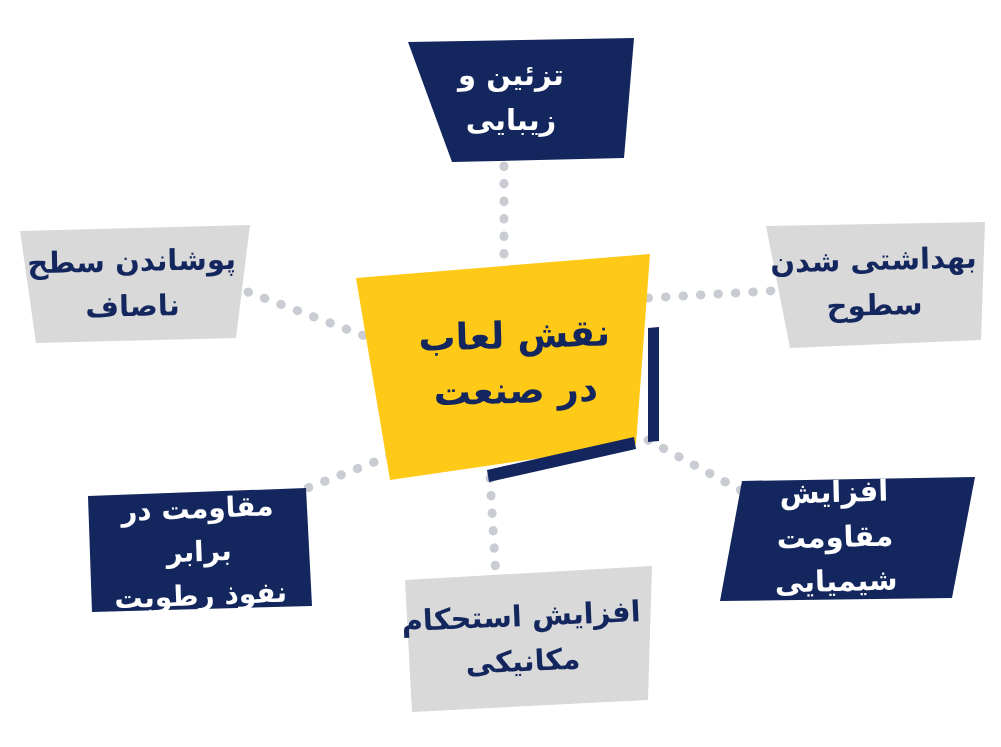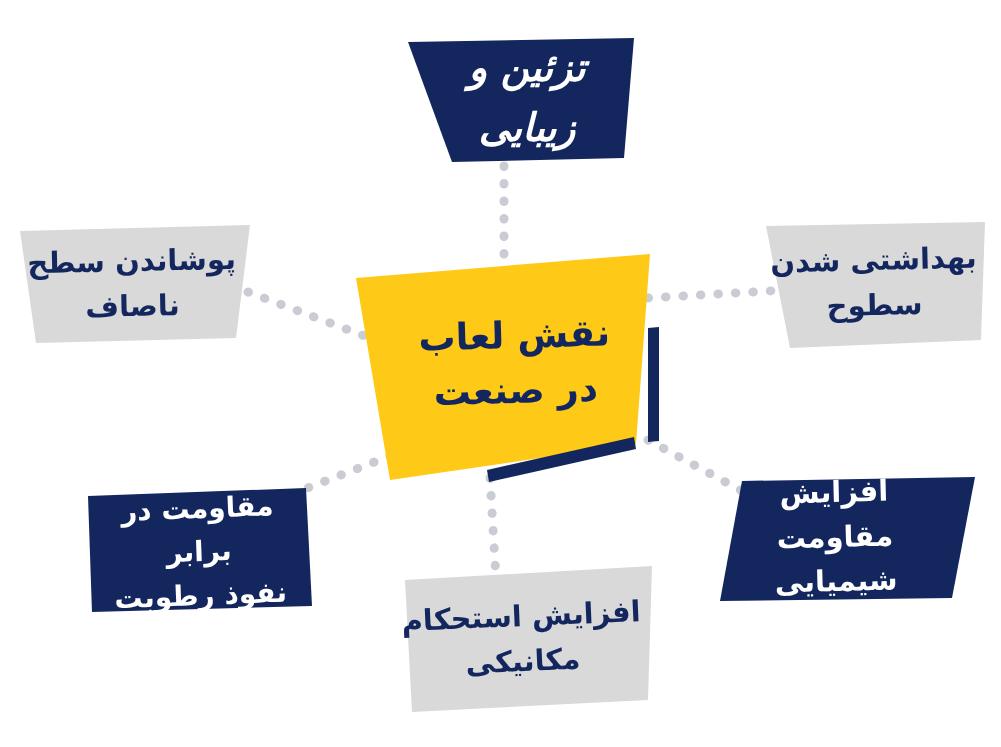--- a/index.html
+++ b/index.html
@@ -48,26 +48,25 @@
     left: 380px;
     top: 278px;
     width: 270px;
     height: 170px;
     font-size: 37px;
     line-height: 1.5;
     transform: rotate(-1.6deg);
     letter-spacing: 0px;
   }
   .label-top {
-    left: 420px;
+    left: 404px;
     top: 38px;
     width: 214px;
     height: 120px;
-    font-size: 39px;
-    font-style: italic;
+    font-size: 29px;
   }
   .label-left-top {
     left: 18px;
     top: 232px;
     width: 228px;
     height: 104px;
     font-size: 29px;
     transform: rotate(-1.2deg);
   }
   .label-right-top {

